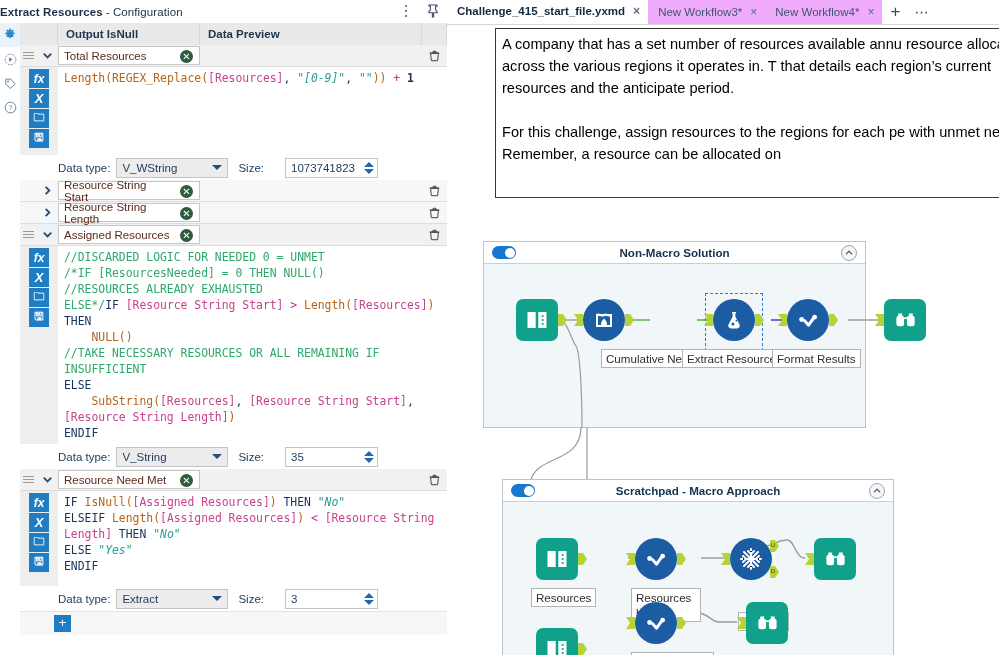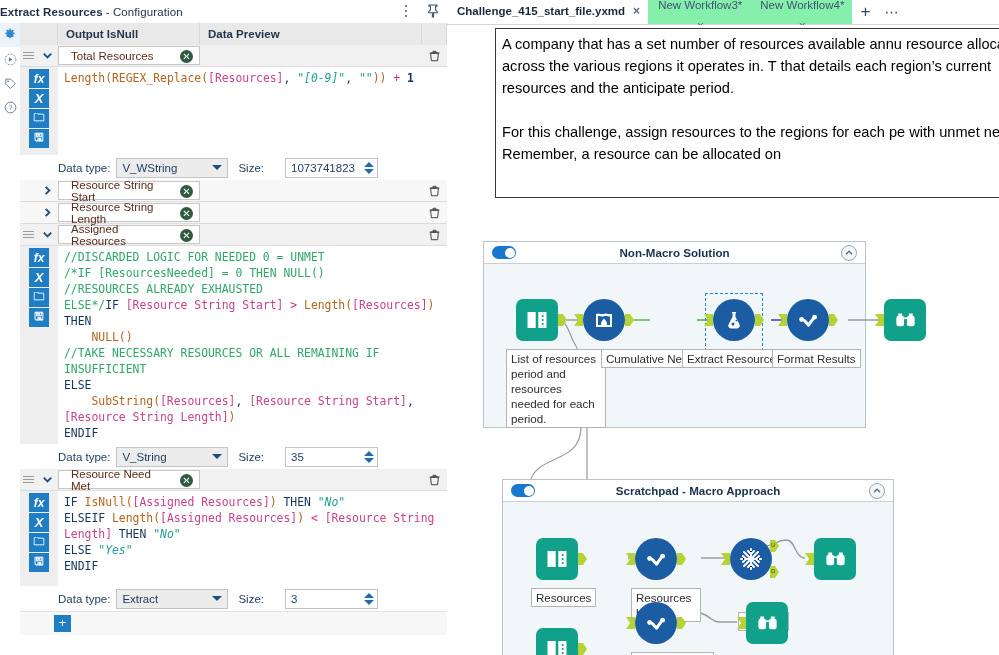--- a/index.html
+++ b/index.html
@@ -54,21 +54,21 @@
   .drag-grip { width:16px; height:22px; display:flex; align-items:center; justify-content:center; }
   .drag-grip span { display:block; width:11px; height:8px;
     background: repeating-linear-gradient(to bottom,#9a9a9a 0,#9a9a9a 1px,transparent 1px,transparent 3px); }
   .chev-btn { width:22px; height:22px; display:flex; align-items:center; justify-content:center; color:#1f4e79; cursor:pointer;}
   .name-box {
     width:142px; height:19px; background:#ffffff; border:1px solid #c6c6c6;
     display:flex; align-items:center; position:relative;
   }
   .name-box input, .name-box .nm {
     border:0; outline:0; font-family:"Liberation Sans",sans-serif;
-    font-size:11.5px; color:#5a2b1a; padding-left:12px; width:112px; background:transparent;
+    font-size:11.5px; color:#5a2b1a; padding-left:5px; width:112px; background:transparent;
   }
   .clear-x {
     position:absolute; right:6px; top:3px; width:13px; height:13px; border-radius:50%;
     background:#2e5a3e; color:#fff; font-size:10px; line-height:13px; text-align:center; cursor:pointer;
     font-family:"DejaVu Sans", sans-serif;
   }
   .prev-cell { flex:1; height:22px; }
   .trash { width:26px; height:22px; display:flex; align-items:center; justify-content:center; color:#3e3e3e; cursor:pointer;}
 
   
@@ -102,21 +102,21 @@
   .spin .dn { width:0;height:0;border-left:5px solid transparent;border-right:5px solid transparent;border-top:5px solid #1f6ab0;}
 
   .add-row { height:24px; background:#f7f7f7; display:flex; align-items:center; padding-left:34px; border-top:1px solid #e3e3e3;}
   .add-btn { width:17px; height:17px; background:#1f7dc4; color:#fff; font-size:13px; line-height:16px; text-align:center; cursor:pointer; }
 
   
   #workspace { position:absolute; left:447px; top:0; width:552px; height:655px; background:#ffffff; }
   #tabbar { position:absolute; left:0; top:0; width:552px; height:25px; background:#ffffff; border-bottom:1px solid #d6d6d6; display:flex; align-items:flex-end;}
   .tab { height:25px; display:flex; align-items:center; padding:0 8px 0 10px; font-size:11.5px; color:#17314c; cursor:pointer; gap:8px;}
   .tab.active { background:#ffffff; font-weight:bold; color:#14293f; border-bottom:2px solid #ffffff; }
-  .tab.inactive { background:#86efac; color:#3d5672;flex-direction:column; }
+  .tab.inactive { background:#f0abfc; color:#3d5672; }
   .tab .x { font-size:12px; color:#5a6c80; }
   .tab-plus { width:26px; height:25px; display:flex; align-items:center; justify-content:center; font-size:17px; color:#2c4a6b; cursor:pointer;}
   .tab-dots { width:26px; height:25px; display:flex; align-items:center; justify-content:center; font-size:14px; color:#2c4a6b; cursor:pointer;}
 
   #canvas { position:absolute; left:0; top:25px; width:552px; height:630px; background:#ffffff; overflow:hidden; }
 
   .note-box {
     position:absolute; background:#ffffff; border:1px solid #3a3a3a;
     font-family:"Liberation Sans", sans-serif; font-size:14.6px; color:#000; line-height:22px;
     padding:4px 6px;
@@ -491,21 +491,20 @@
           <div class="tool-folder">
             <svg width="25" height="25" viewBox="0 0 26 26">
               <rect x="3.5" y="8" width="8" height="11" rx="2.4" fill="#fff"></rect>
               <rect x="14.5" y="8" width="8" height="11" rx="2.4" fill="#fff"></rect>
               <path d="M11.5 10.6h3" stroke="#fff" stroke-width="1.8"></path>
               <path d="M5.5 5.6h4v3h-4z M16.5 5.6h4v3h-4z" fill="#fff"></path>
             </svg>
           </div>
         </div>
 
-        <div class="node-label" style="left:22px; top:107px; width:100px; white-space:normal;">List of resources period and resources needed for each period.</div>
         <div class="node-label" style="left:117px; top:107px;">Cumulative Need</div>
         <div class="node-label" style="left:198px; top:107px;">Extract Resources</div>
         <div class="node-label" style="left:288px; top:107px;">Format Results</div>
       </div>
 
       <svg class="wire" style="left:0;top:380px;width:552px;height:120px;">
         <path d="M134,22 C134,58 92,50 84,74 C80,86 78,96 78,120" fill="none" stroke="#9a9a9a" stroke-width="1.2"></path>
         <path d="M140,22 L140,120" fill="none" stroke="#9a9a9a" stroke-width="1.2"></path>
       </svg>
 

